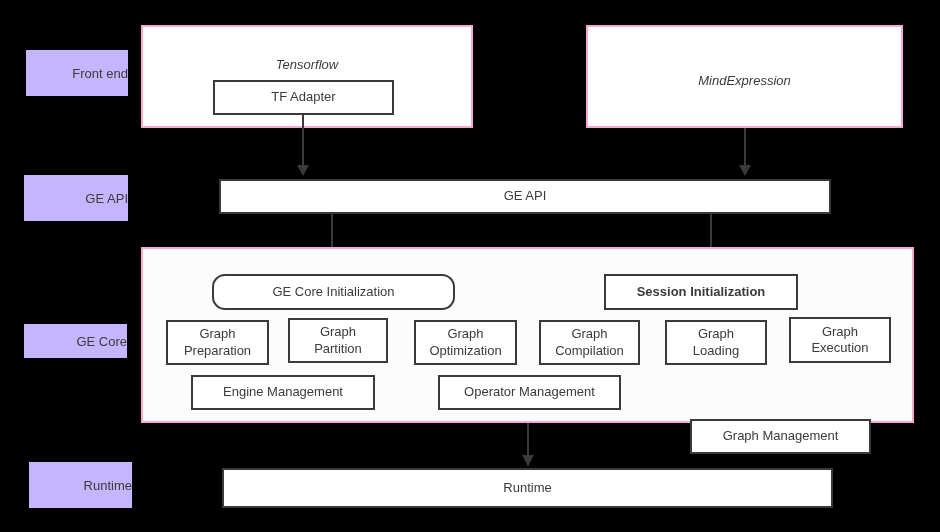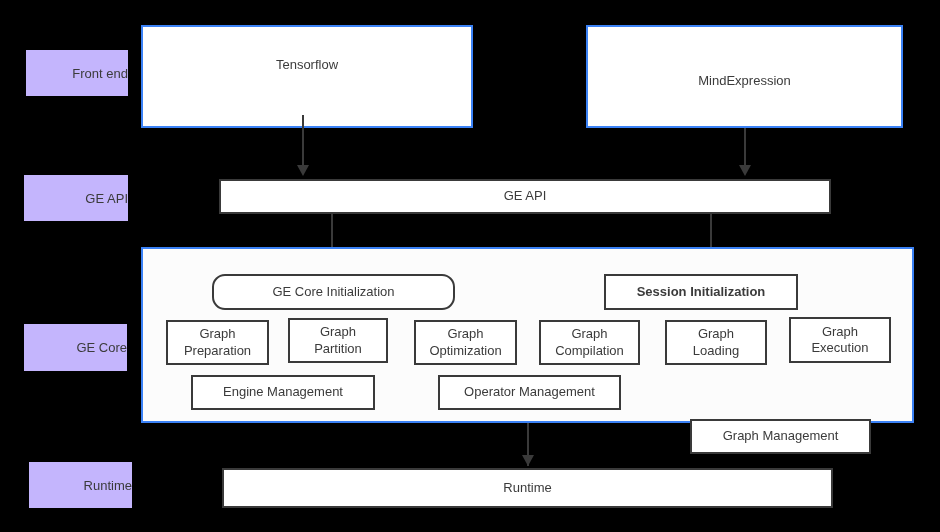--- a/index.html
+++ b/index.html
@@ -41,21 +41,22 @@
     align-items: center;
     justify-content: flex-end;
     text-align: center;
     font-size: 13px;
   }
   
   .panel {
     position: absolute;
     box-sizing: border-box;
     background: #fcfcfc;
-    border: 2px solid #3b82f6;
+    border: 2px solid #f9a8d4;
+    font-style: italic;
   }
   .panel-title {
     position: absolute;
     left: 0;
     right: 0;
     text-align: center;
     color: #3b3b3b;
     font-size: 13px;
   }
   
@@ -79,32 +80,35 @@
 <div id="canvas">
 
   <div class="stage-label" style="left:26px; top:50px; width:102px; height:46px;">
     <span>Front end</span>
   </div>
 
   <div class="stage-label" style="left:24px; top:175px; width:104px; height:46px;">
     <span>GE API</span>
   </div>
 
-  <div class="stage-label" style="left:24px; top:324px; width:103px; height:47px;">
+  <div class="stage-label" style="left:24px; top:324px; width:103px; height:34px;">
     <span>GE Core</span>
   </div>
 
   <div class="stage-label" style="left:29px; top:462px; width:103px; height:46px;">
     <span>Runtime</span>
   </div>
 
   <div class="panel" style="left:141px; top:25px; width:332px; height:103px; background:#ffffff;">
     <div class="panel-title" style="top:30px;">Tensorflow</div>
   </div>
 
+  <div class="box" style="left:213px; top:80px; width:181px; height:35px;">
+    <span>TF Adapter</span>
+  </div>
 
   <div class="panel" style="left:586px; top:25px; width:317px; height:103px; background:#ffffff;">
     <div class="panel-title" style="top:46px;">MindExpression</div>
   </div>
 
   <div class="conn" style="left:302px; top:115px; height:52px;"></div>
   <div class="arrowhead" style="left:297px; top:165px;"></div>
 
   <div class="conn" style="left:744px; top:128px; height:39px;"></div>
   <div class="arrowhead" style="left:739px; top:165px;"></div>

